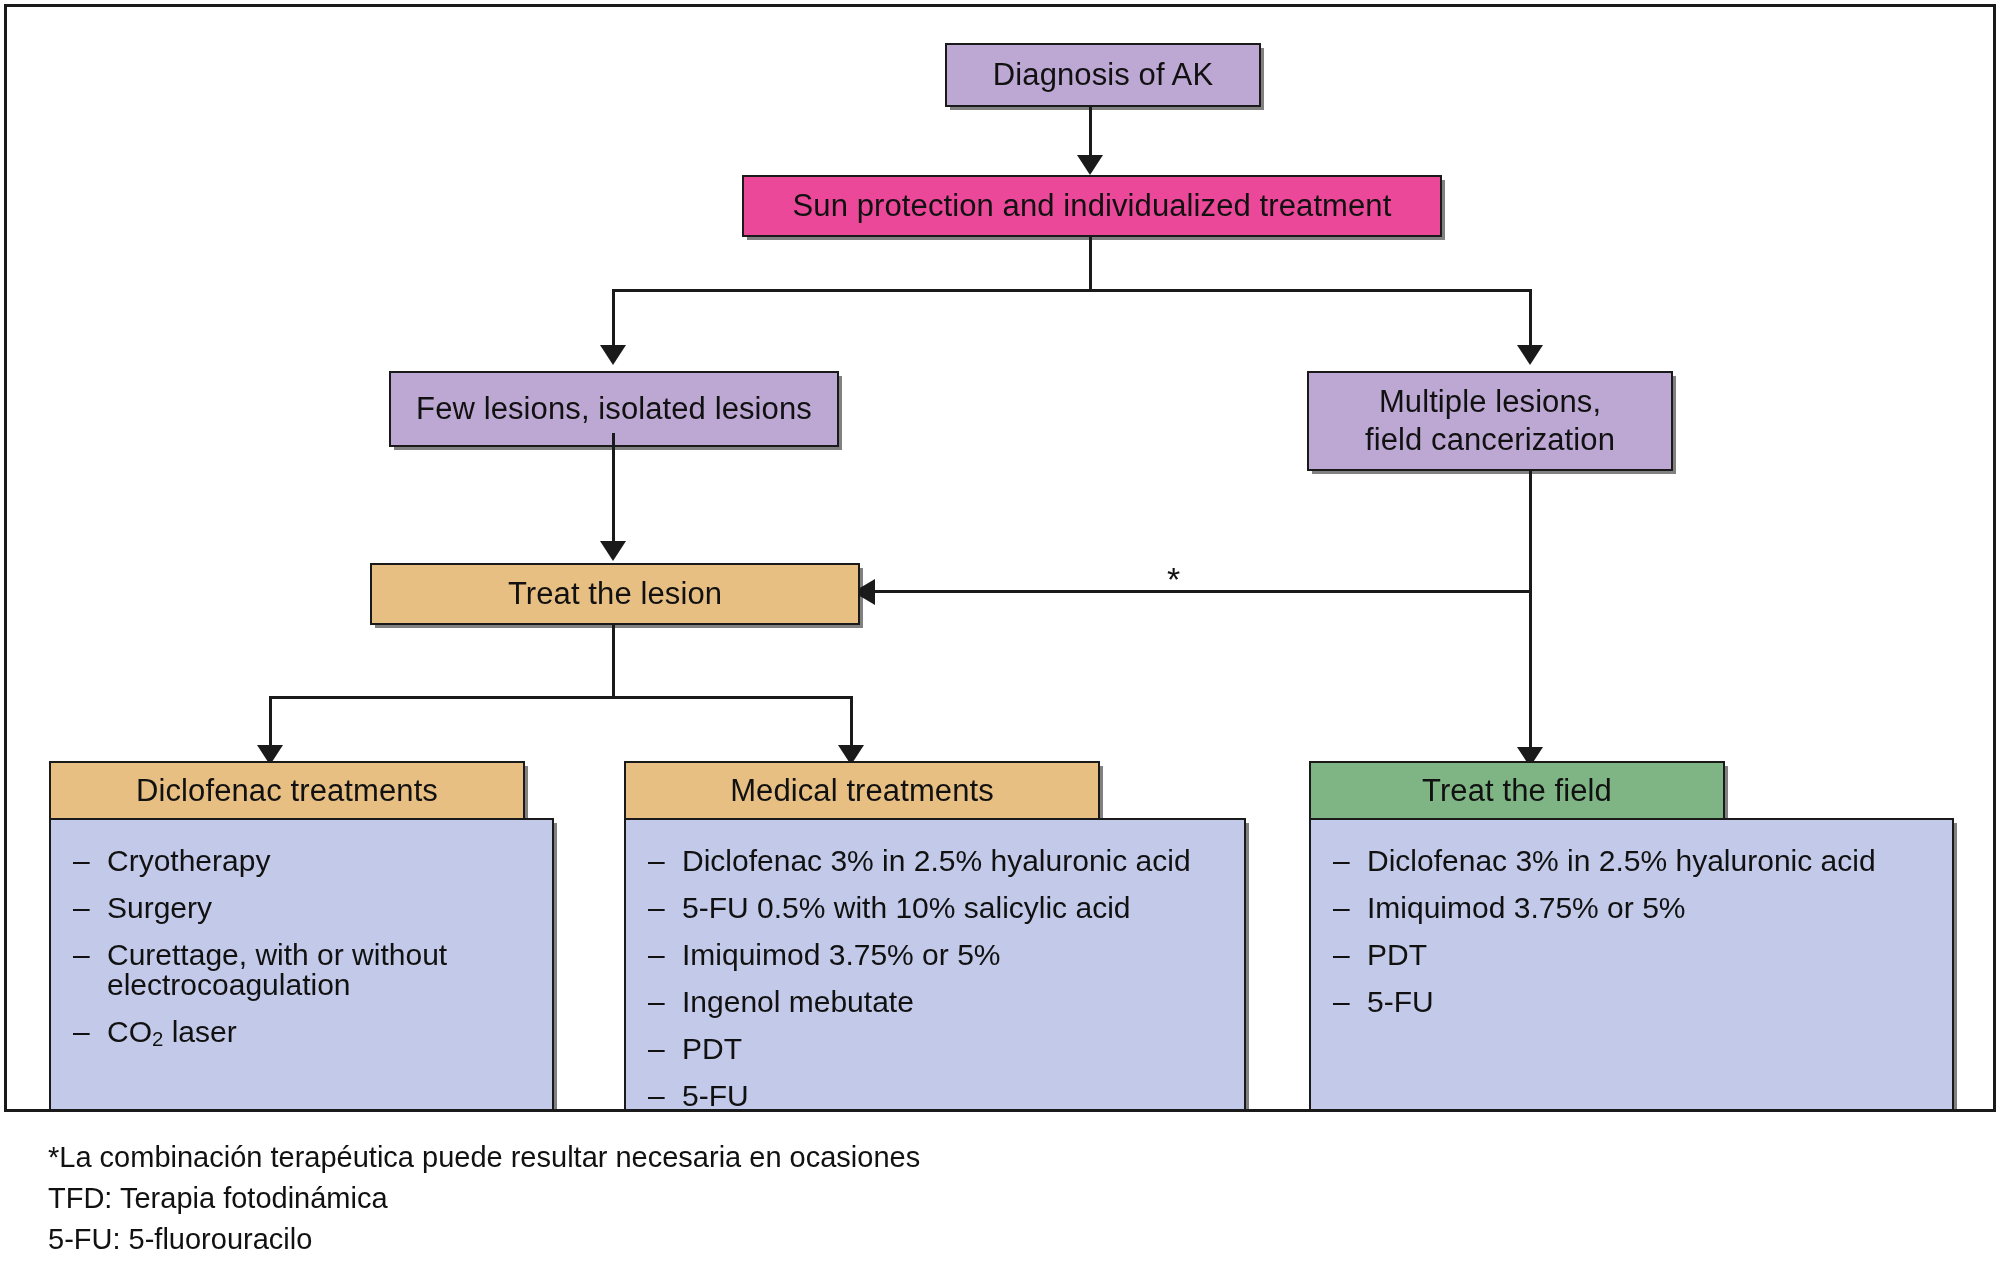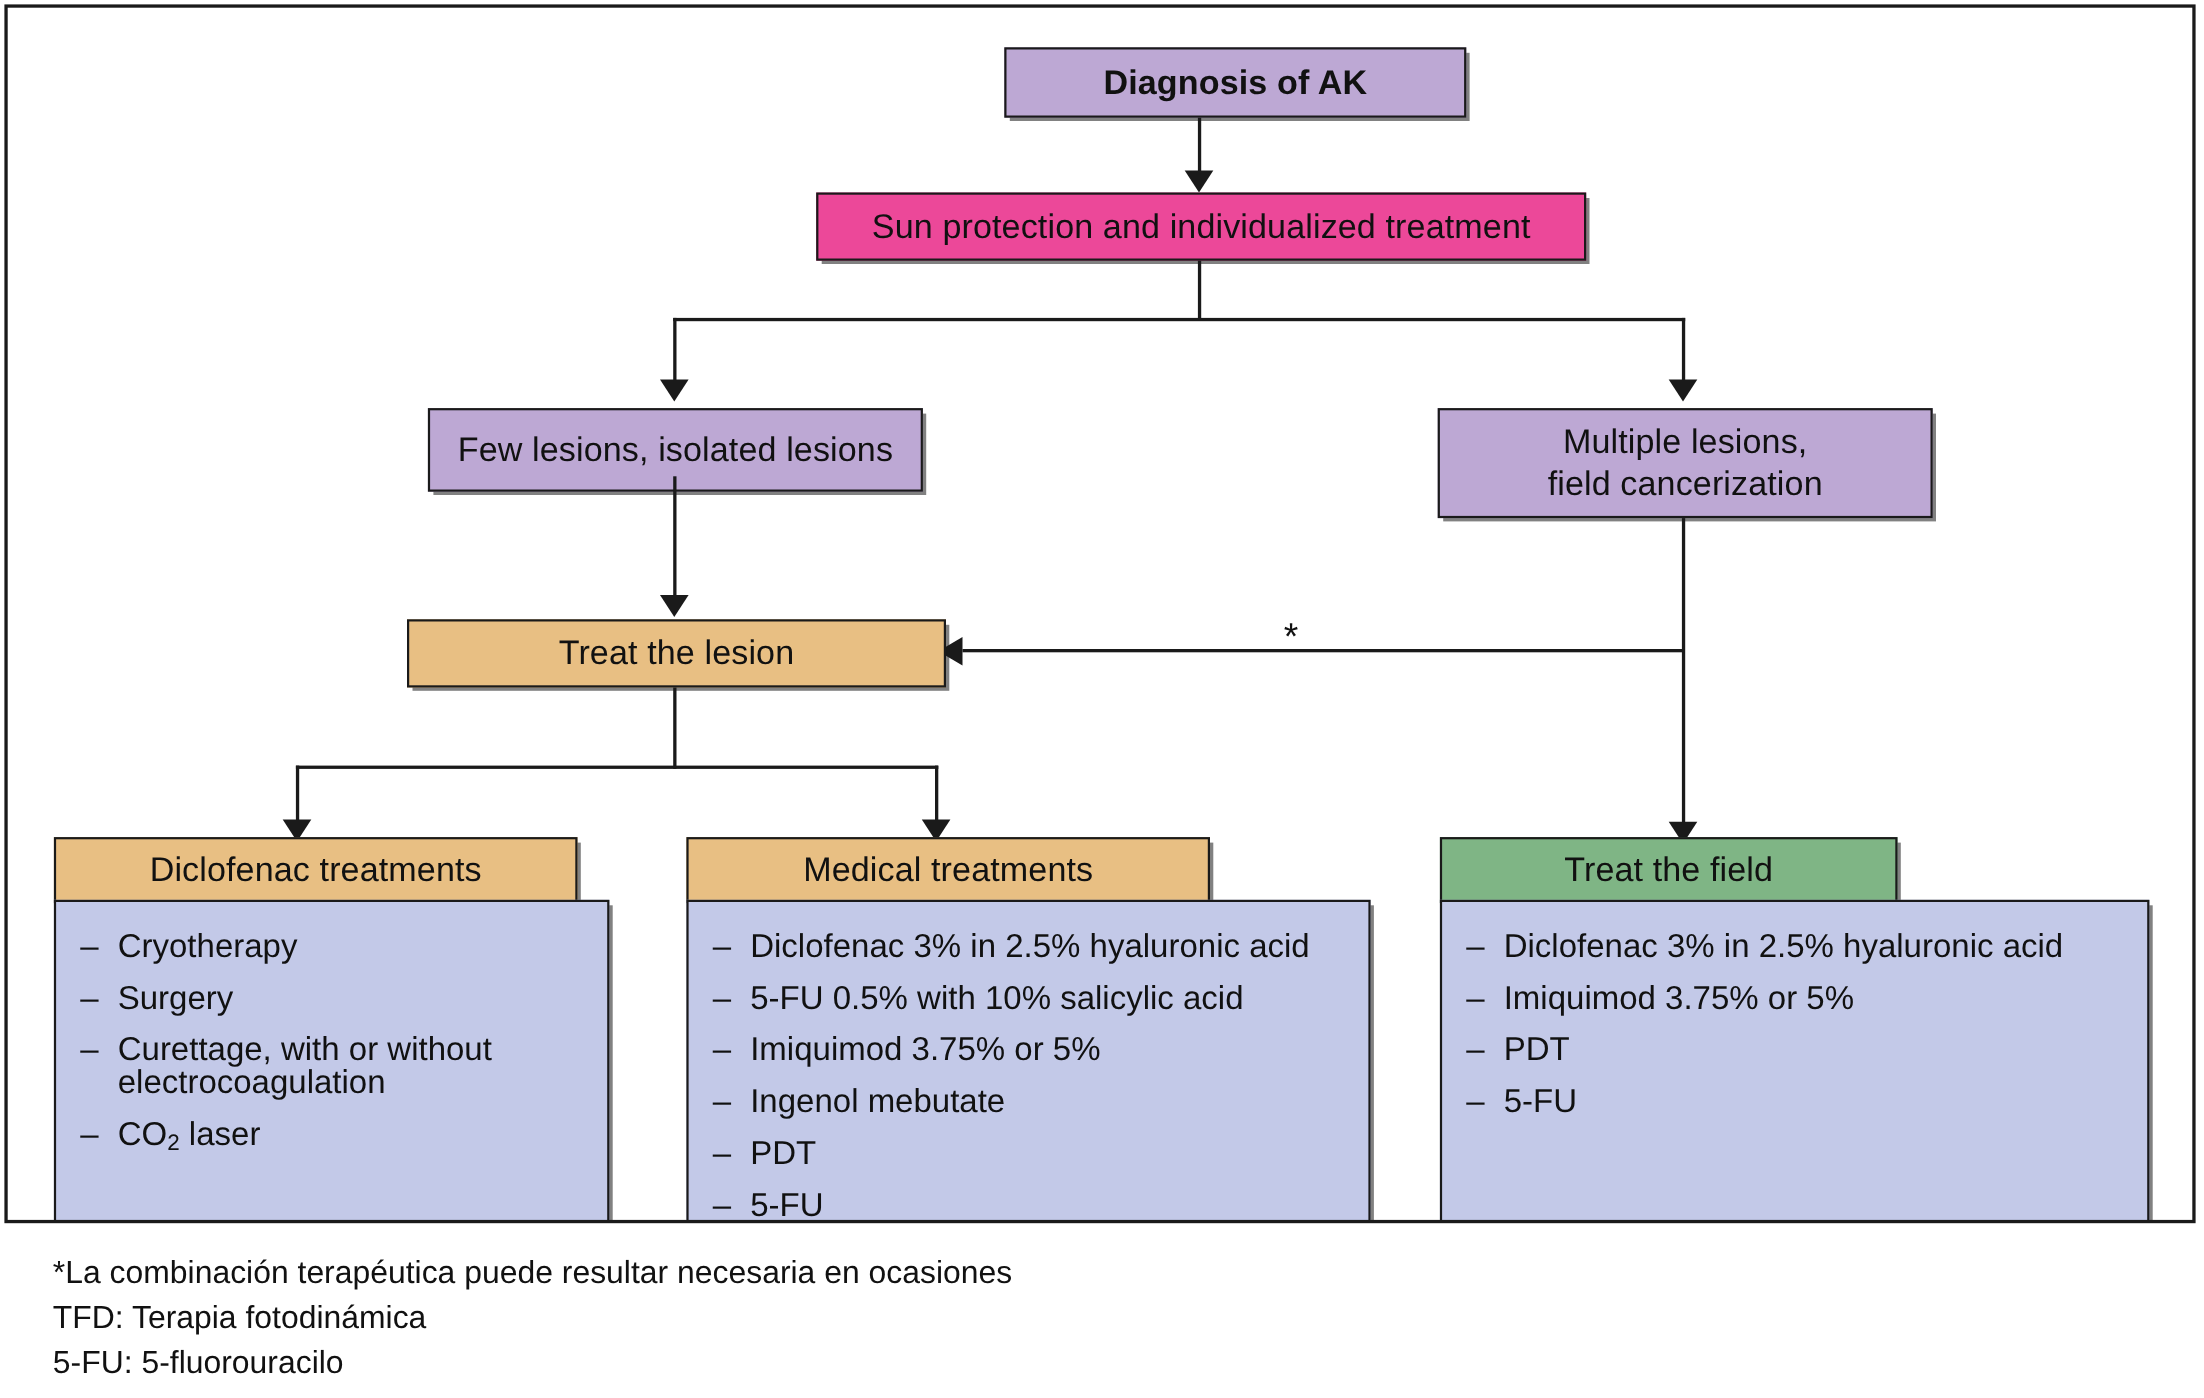--- a/index.html
+++ b/index.html
@@ -123,21 +123,21 @@
   }
   #footnotes div { white-space: pre; }
 </style>
 </head>
 <body>
 
 <div id="page">
 
   <div id="diagram-frame">
 
-    <div class="node purple" style="left:906px; top:36px; width:420px; height:64px;font-weight:bold;">
+    <div class="node purple" style="left:938px; top:36px; width:316px; height:64px;">
       <span>Diagnosis of AK</span>
     </div>
 
     <div class="vline" style="left:1082px; top:100px; height:56px;"></div>
     <div class="arrow-down" style="left:1070px; top:148px;"></div>
 
     <div class="node blue" style="left:735px; top:168px; width:700px; height:62px;">
       <span>Sun protection and individualized treatment</span>
     </div>
 
@@ -145,21 +145,21 @@
     <div class="hline" style="left:605px; top:282px; width:920px;"></div>
     <div class="vline" style="left:605px; top:282px; height:64px;"></div>
     <div class="arrow-down" style="left:593px; top:338px;"></div>
     <div class="vline" style="left:1522px; top:282px; height:64px;"></div>
     <div class="arrow-down" style="left:1510px; top:338px;"></div>
 
     <div class="node purple" style="left:382px; top:364px; width:450px; height:76px;">
       <span>Few lesions, isolated lesions</span>
     </div>
 
-    <div class="node purple" style="left:1300px; top:364px; width:450px; height:100px; flex-direction:column;">
+    <div class="node purple" style="left:1300px; top:364px; width:366px; height:100px; flex-direction:column;">
       <span>Multiple lesions,</span>
       <span>field cancerization</span>
     </div>
 
     <div class="vline" style="left:605px; top:426px; height:116px;"></div>
     <div class="arrow-down" style="left:593px; top:534px;"></div>
 
     <div class="vline" style="left:1522px; top:464px; height:284px;"></div>
     <div class="arrow-down" style="left:1510px; top:740px;"></div>
 

